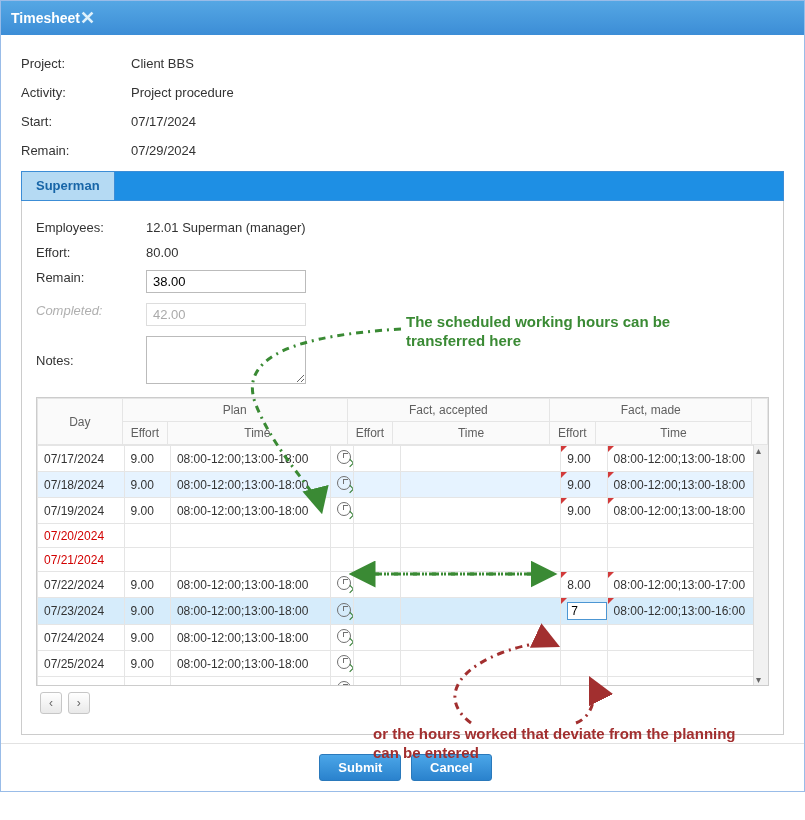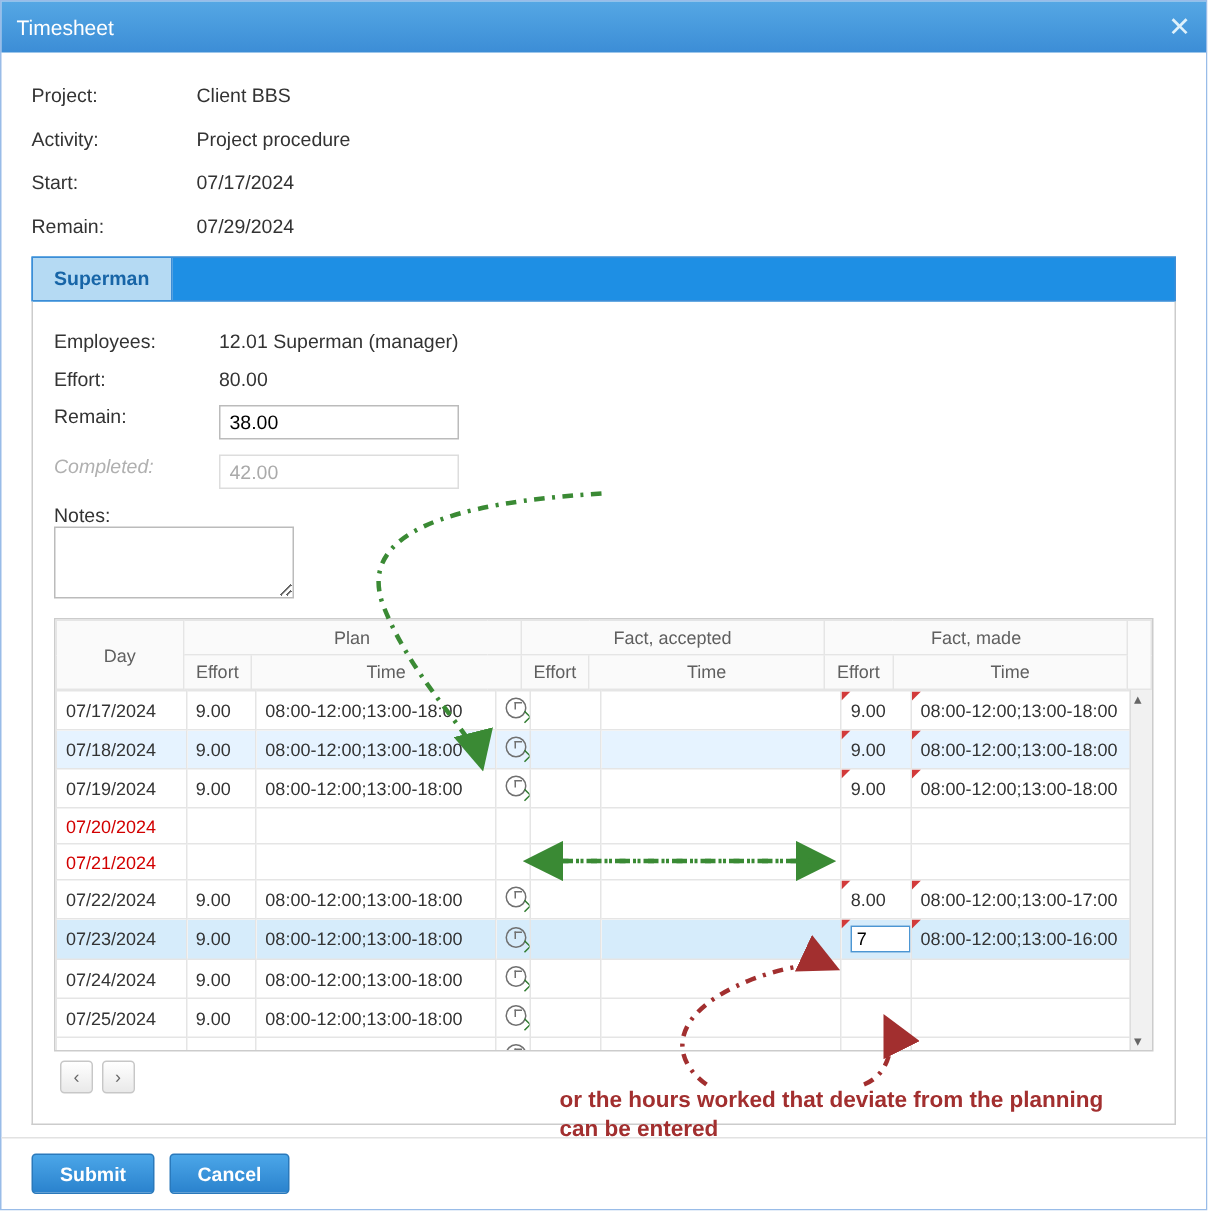--- a/index.html
+++ b/index.html
@@ -1,18 +1,18 @@
 <!DOCTYPE html>
 <html><head>
 <meta charset="utf-8">
 <style>
   * { box-sizing: border-box; }
   body { margin: 0; font-family: Arial, sans-serif; font-size: 13px; color: #333; background: #fff; width: 805px; }
   .dialog { border: 1px solid #99bce8; background: #fff; }
-  .titlebar { background: linear-gradient(#55a7e4,#3c8dd6); color: #fff; font-weight: normal; padding: 6px 10px; font-size: 14px; display: flex; justify-content: space-between; align-items: center; }
+  .titlebar { background: linear-gradient(#55a7e4,#3c8dd6); color: #fff; font-weight: bold; padding: 6px 10px; font-size: 14px; display: flex; align-items: center; }
   .close-x { font-size: 18px; color: #dff1fb; cursor: pointer; }
   .content { padding: 14px 20px 8px 20px; position:relative; }
   .field-row { display:flex; padding: 7px 0; }
   .field-label { width: 110px; color: #333; }
   .completed-label { color: #b0b0b0; font-style: italic; }
   .tabstrip { display:flex; margin-top:6px; border:1px solid #3c8dd6; background:#1e8fe4; height:30px; }
   .tab { background:#b5daf3; color:#1765a7; font-weight:bold; padding:6px 14px; border-right:1px solid #3c8dd6; cursor:pointer; }
   .tab-body { border:1px solid #ccc; border-top:none; padding: 14px; }
   .row2 { display:flex; align-items:flex-start; padding:5px 0; }
   .row2 .lbl { width: 110px; }
@@ -35,21 +35,21 @@
   .eff-inp { width:40px; border:1px solid #4c96d3; padding:1px 3px; font-size:12px; }
   .clock-ico { display:inline-block; width:14px; height:14px; position:relative; }
   .clock-ico::before { content:""; position:absolute; inset:0; border:1.3px solid #707070; border-radius:50%; }
   .clock-ico::after { content:""; position:absolute; left:50%; top:50%; width:4px; height:4px; border-left:1.2px solid #707070; border-top:1.2px solid #707070; transform:translate(-1px,-4px); }
   .clock-arrow { position:absolute; right:-2px; bottom:-2px; width:6px; height:6px; border-bottom:1.5px solid #2f7a2f; border-right:1.5px solid #2f7a2f; transform:rotate(-45deg); }
   .scroll-col { position:absolute; right:0; top:0; bottom:0; width:15px; background:#f1f1f1; border-left:1px solid #ddd; }
   .scroll-col::before{content:"▴";position:absolute;top:0;left:2px;font-size:10px;color:#666;}
   .scroll-col::after{content:"▾";position:absolute;bottom:0;left:2px;font-size:10px;color:#666;}
   .pager { padding:6px 4px; }
   .pg-btn { display:inline-block; width:22px; height:22px; border:1px solid #c7c7c7; border-radius:3px; background:linear-gradient(#fff,#e9e9e9); text-align:center; line-height:20px; color:#666; font-size:12px; cursor:pointer; margin-right:2px;}
-  .btnbar { text-align:left; padding:10px 14px; border-top:1px solid #e2e2e2; }
+  .btnbar { text-align:center; padding:10px 14px; border-top:1px solid #e2e2e2; }
   .btn { display:inline-block; background:linear-gradient(#4ba6e8,#2a82cd); color:#fff; font-weight:bold; border:1px solid #2a79bb; border-radius:3px; padding:5px 18px; margin-left:6px; cursor:pointer; font-size:13px;}
   .annotation { position:absolute; font-weight:bold; font-size:15px; line-height:1.25; pointer-events:none; }
   .ann-green { color:#3a8a34; }
   .ann-red { color:#a22f2f; }
   .corner-mark{position:relative;}
   .corner-mark::before{content:"";position:absolute;left:0;top:0;border-top:6px solid #d23a3a;border-right:6px solid transparent;}
   .grid-body-wrap{ position:relative; max-height:240px; overflow:hidden; }
   svg.overlay{position:absolute; left:0; top:0; pointer-events:none;}
 </style>
 </head>
@@ -93,21 +93,21 @@
         <div>80.00</div>
       </div>
       <div class="row2">
         <div class="lbl">Remain:</div>
         <input class="inp" value="38.00" style="">
       </div>
       <div class="row2">
         <div class="lbl completed-label">Completed:</div>
         <input class="inp inp-ro" readonly="" value="42.00" style="">
       </div>
-      <div class="row2" style="align-items:flex-start;flex-direction:column;">
+      <div class="row2" style="align-items:center;">
         <div class="lbl">Notes:</div>
         <textarea class="notes-ta" style=""></textarea>
       </div>
 
       <div class="grid">
         <table>
           <colgroup>
             <col class="c-day">
               <col class="c-eff">
               <col class="c-time">
@@ -272,20 +272,21 @@
       </defs>
 
       <path d="M400,294 C300,300 235,320 255,370 C275,420 315,455 320,475" fill="none" stroke="#3a8a34" stroke-width="3" stroke-dasharray="7 5 2 5" marker-end="url(#ag)"></path>
 
       <path d="M352,539 L552,539" fill="none" stroke="#3a8a34" stroke-width="3" stroke-dasharray="7 5 2 5" marker-end="url(#ag)"></path>
       <path d="M552,539 L352,539" fill="none" stroke="#3a8a34" stroke-width="3" stroke-dasharray="7 5 2 5" marker-end="url(#ag)"></path>
 
       <path d="M470,688 C445,670 445,640 500,618 C540,603 555,610 555,610" fill="none" stroke="#a22f2f" stroke-width="3" stroke-dasharray="7 5 2 5" marker-end="url(#ar)"></path>
       <path d="M575,688 C595,680 595,655 590,645" fill="none" stroke="#a22f2f" stroke-width="3" stroke-dasharray="7 5 2 5" marker-end="url(#ar)"></path>
     </svg>
+    <div class="annotation ann-green" style="left:405px; top:278px; width:340px;">The scheduled working hours can be transferred here</div>
     <div class="annotation ann-red" style="left:372px; top:690px; width:380px;">or the hours worked that deviate from the planning can be entered</div>
   </div>
 
   <div class="btnbar">
     <span class="btn">Submit</span>
     <span class="btn">Cancel</span>
   </div>
 </div>
 
 </body></html>

